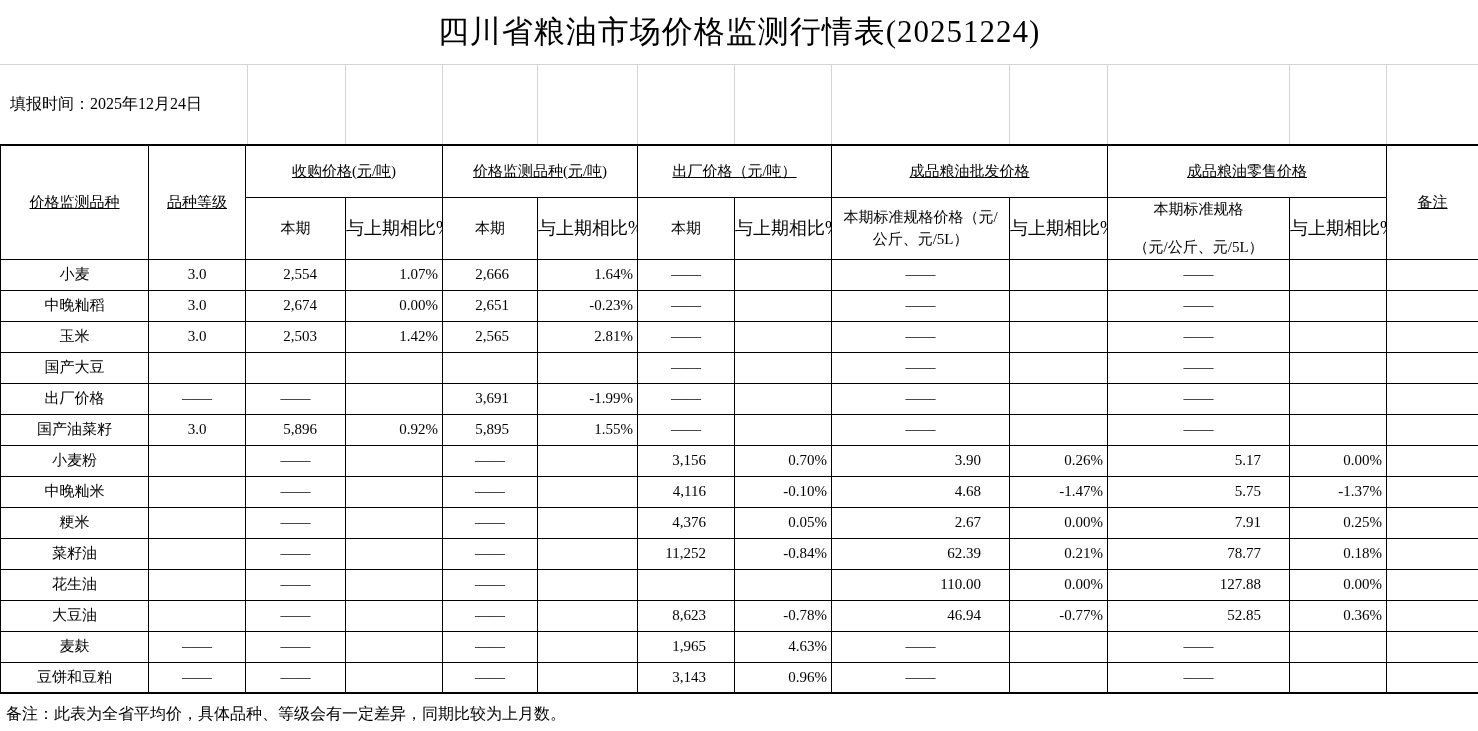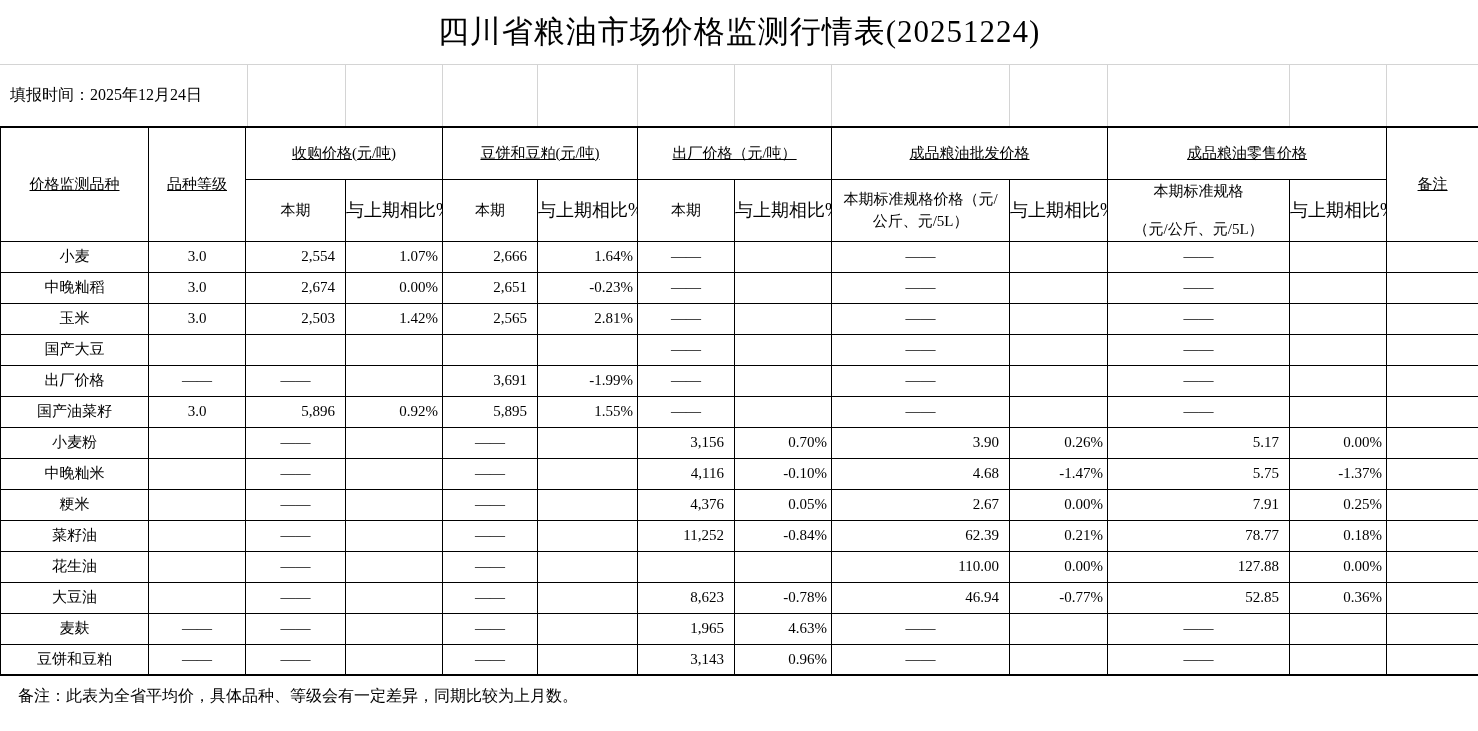--- a/index.html
+++ b/index.html
@@ -14,21 +14,21 @@
   
   .title-row {
     height: 64px; display: flex; align-items: center; justify-content: center; text-align: right;
   }
   .title-row h1 {
     font-size: 31px; font-weight: normal; letter-spacing: 1px; white-space: nowrap;
   }
 
   
   .meta-row {
-    position: relative; height: 62px;
+    position: relative; height: 80px;
     border-top: 1px solid #d4d4d4;
   }
   .meta-row .meta-text {
     position: absolute; left: 10px; top: 0; height: 100%;
     display: flex; align-items: center; font-size: 16px; white-space: nowrap;
   }
   .meta-row .vline {
     position: absolute; top: 0; bottom: 0; width: 1px; background: #d4d4d4;
   }
 
@@ -41,30 +41,30 @@
   .price-table th, .price-table td {
     border: 1px solid #000; font-weight: normal; overflow: hidden;
     vertical-align: middle; text-align: center; padding: 0;
   }
   .price-table thead tr.h1 th { height: 52px; white-space: nowrap; text-decoration: underline; }
   .price-table thead tr.h2 th { height: 62px; white-space: nowrap; }
   .price-table thead th.spec { white-space: normal; }
   .price-table thead th.pct-h { font-size: 18px; text-align: center; }
   .price-table tbody td { height: 31px; white-space: nowrap; }
   .price-table td.ctr { text-align: center; }
-  .price-table td.num { text-align: right; padding-right: 10px; }
+  .price-table td.num { text-align: right; padding-right: 28px; }
   .price-table td.pct { text-align: right; padding-right: 4px; }
   .spec-line { line-height: 22px; }
   .spec-line.gap { margin-top: 16px; }
 
   
   .footer-row {
     height: 41px; display: flex; align-items: center;
   }
-  .footer-row .note { font-size: 16px; padding-left: 18px; white-space: nowrap; }
+  .footer-row .note { font-size: 16px; padding-left: 6px; white-space: nowrap; }
 </style>
 </head>
 <body>
 
 <div class="page">
 
   <div class="title-row">
     <h1>四川省粮油市场价格监测行情表(20251224)</h1>
   </div>
 
@@ -97,21 +97,21 @@
       <col style="width:98px">
         <col style="width:182px">
         <col style="width:97px">
       <col style="width:92px">
     </colgroup>
     <thead>
       <tr class="h1">
         <th rowspan="2">价格监测品种</th>
         <th rowspan="2">品种等级</th>
         <th colspan="2">收购价格(元/吨)</th>
-        <th colspan="2">豆饼和豆粕(元/吨)</th>
+        <th colspan="2">价格监测品种(元/吨)</th>
         <th colspan="2">出厂价格（元/吨）</th>
         <th colspan="2">成品粮油批发价格</th>
         <th colspan="2">成品粮油零售价格</th>
         <th rowspan="2">备注</th>
       </tr>
       <tr class="h2">
         <th>本期</th>
         <th class="pct-h">与上期相比%</th>
         <th>本期</th>
         <th class="pct-h">与上期相比%</th>

